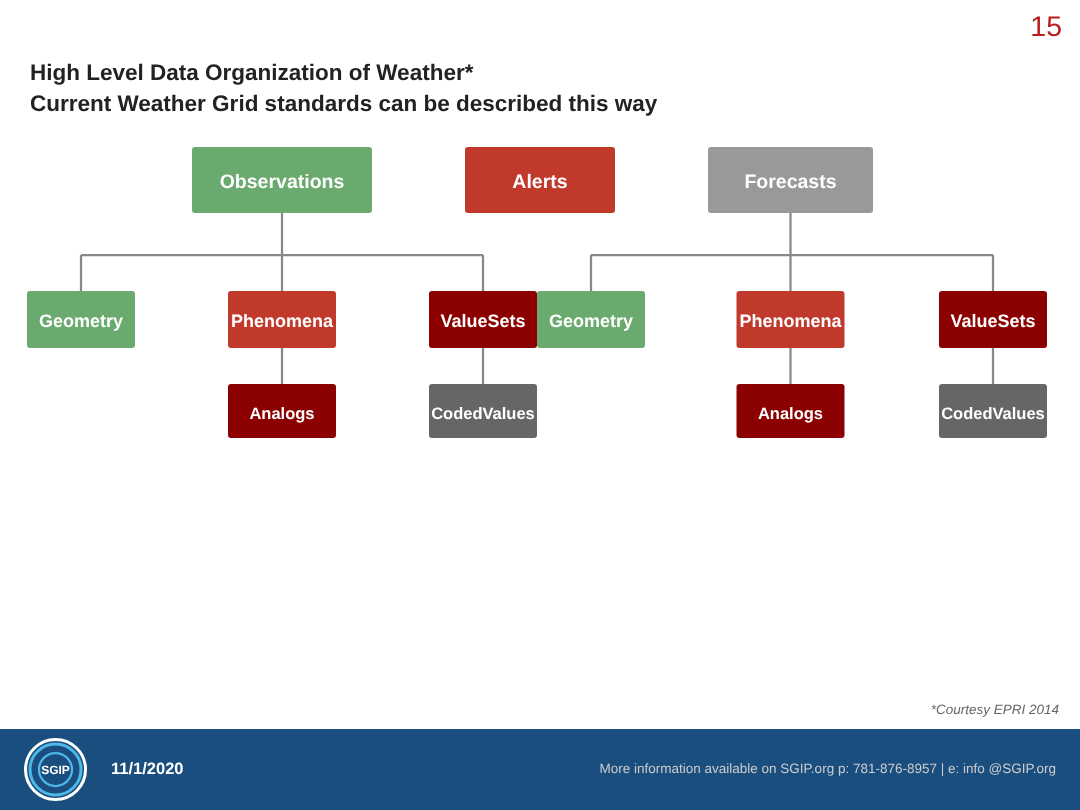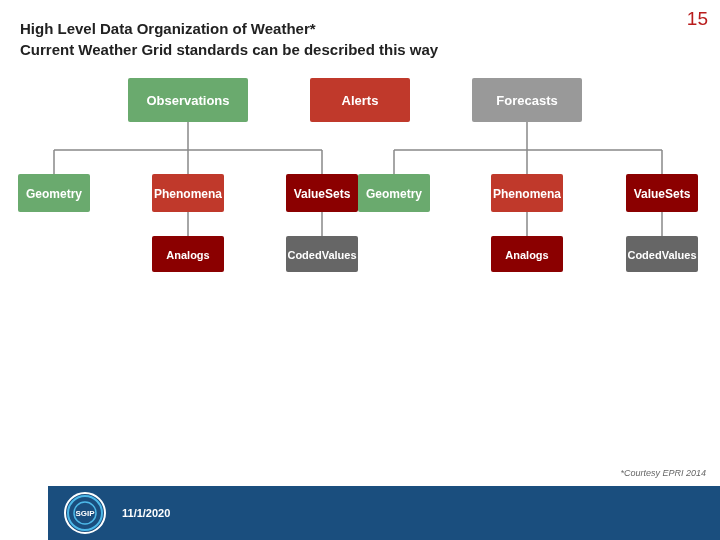--- a/index.html
+++ b/index.html
@@ -17,41 +17,41 @@
       position: absolute;
       top: 8px;
       right: 12px;
       font-size: 19px;
       color: #b91c1c;
       text-align: center;
     }
 
     .header {
       padding: 18px 20px 0 20px;
+      margin-top: 20px;
     }
 
     .header-title {
       font-size: 15px;
       font-weight: bold;
       color: #222;
       line-height: 1.4;
     }
 
     .footer {
       position: absolute;
       bottom: 0;
       left: 0;
       right: 0;
       height: 54px;
       background: #1a4e7e;
       display: flex;
       align-items: center;
       padding: 0 16px;
       gap: 16px;
-      margin-left: 48px;
     }
 
     .logo-circle {
       width: 42px;
       height: 42px;
       border-radius: 50%;
       background: #1a4e7e;
       border: 2px solid #fff;
       display: flex;
       align-items: center;
@@ -190,14 +190,16 @@
     <svg width="38" height="38" viewBox="0 0 38 38">
       <circle cx="19" cy="19" r="17" fill="none" stroke="#4db8e8" stroke-width="2"></circle>
       <circle cx="19" cy="19" r="11" fill="none" stroke="#4db8e8" stroke-width="1.5"></circle>
       <text x="19" y="22" text-anchor="middle" font-family="Arial" font-size="8" font-weight="bold" fill="white">SGIP</text>
     </svg>
   </div>
 
   <div class="footer-date">11/1/2020</div>
 
   <div class="footer-right">
+    <div class="line2">More information available on SGIP.org
+p: 781-876-8957 | e: info @SGIP.org</div>
   </div>
 </div>
 
 </body></html>

